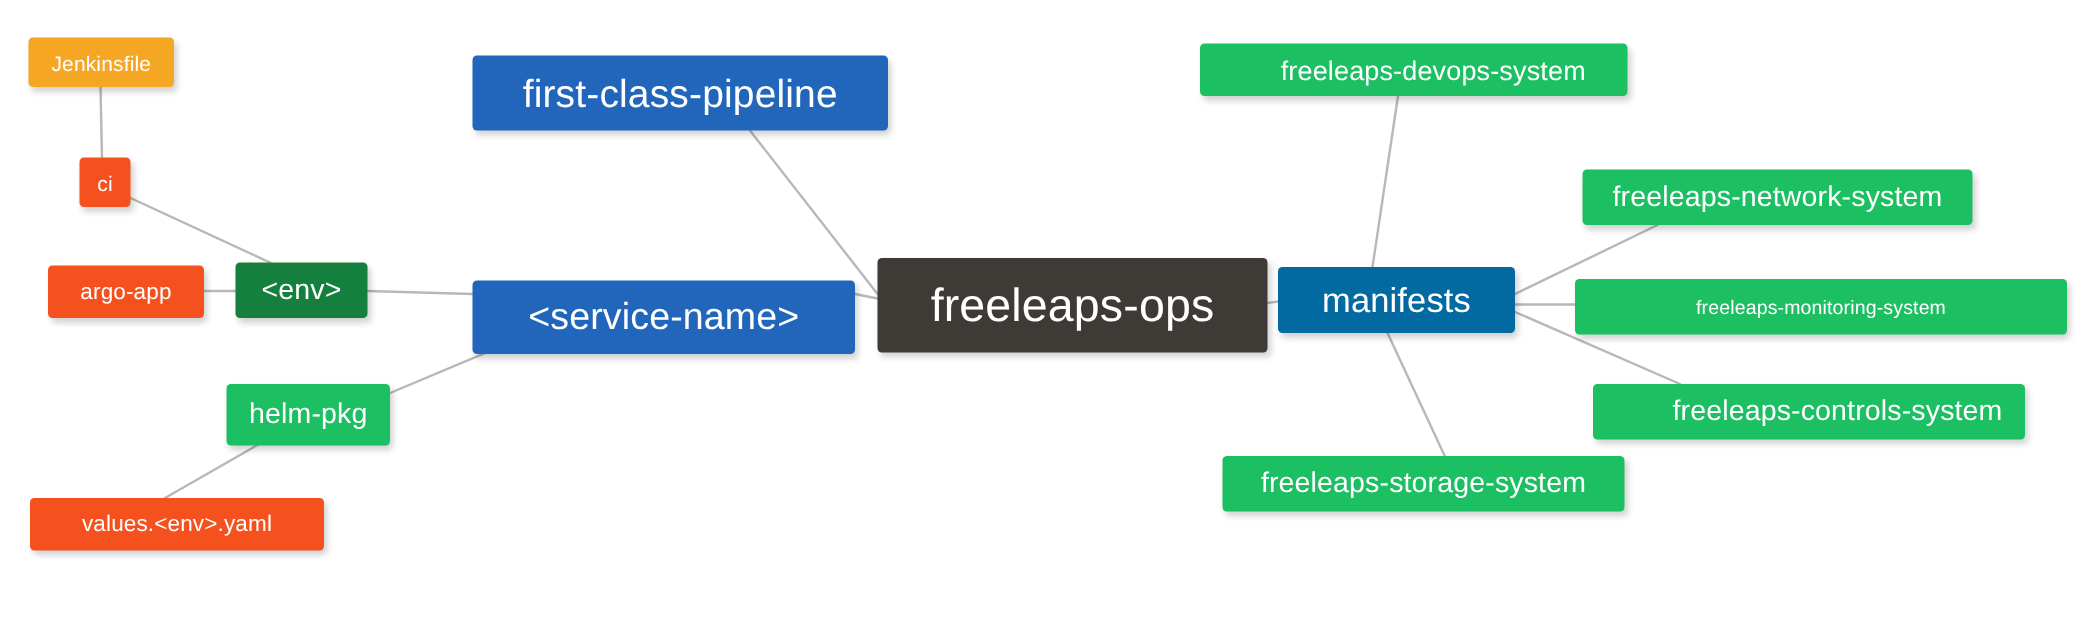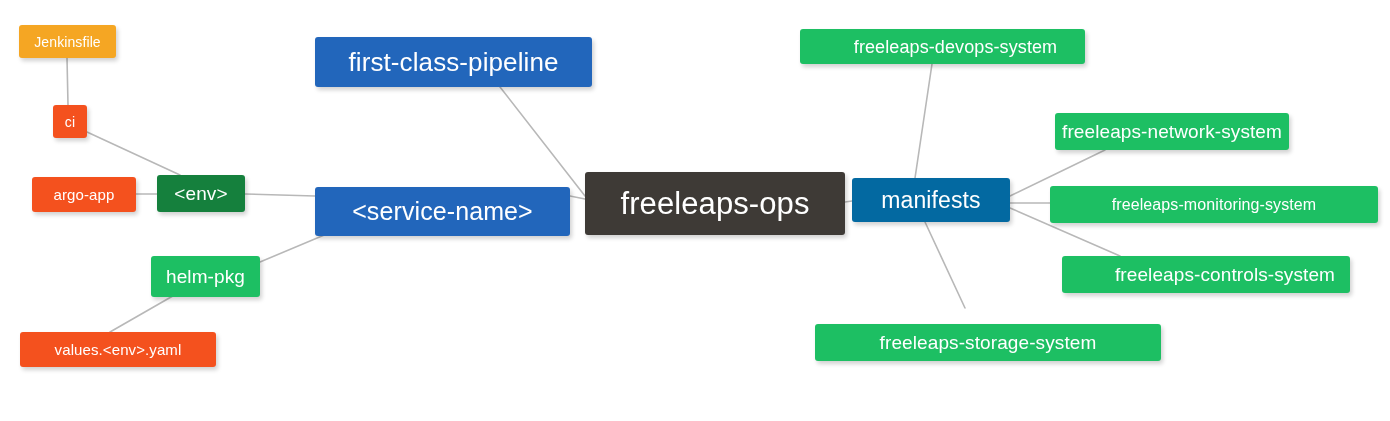--- a/index.html
+++ b/index.html
@@ -68,18 +68,18 @@
       <div class="mm-node" style="left: 53px; top: 105px; width: 34px; height: 33px; background: rgb(244, 81, 30); font-size: 14px;">ci</div>
       <div class="mm-node" style="left: 32px; top: 177px; width: 104px; height: 35px; background: rgb(244, 81, 30); font-size: 15px;">argo-app</div>
       <div class="mm-node" style="left: 157px; top: 175px; width: 88px; height: 37px; background: #15803d; font-size: 19px;">&lt;env&gt;</div>
       <div class="mm-node" style="left: 151px; top: 256px; width: 109px; height: 41px; background: rgb(29, 191, 99); font-size: 19px;">helm-pkg</div>
       <div class="mm-node" style="left: 20px; top: 332px; width: 196px; height: 35px; background: rgb(244, 81, 30); font-size: 15px;">values.&lt;env&gt;.yaml</div>
       <div class="mm-node" style="left: 315px; top: 37px; width: 277px; height: 50px; background: rgb(34, 102, 187); font-size: 26px; text-align: right;">first-class-pipeline</div>
       <div class="mm-node" style="left: 315px; top: 171px; width: 255px; height: 49px; background: rgb(34, 102, 187); font-size: 25px; margin-top: 16px;">&lt;service-name&gt;</div>
       <div class="mm-node" style="left: 585px; top: 172px; width: 260px; height: 63px; background: rgb(62, 58, 54); font-size: 31px;">freeleaps-ops</div>
       <div class="mm-node" style="left: 852px; top: 178px; width: 158px; height: 44px; background: #0369a1; font-size: 23px;">manifests</div>
       <div class="mm-node" style="left: 800px; top: 29px; width: 285px; height: 35px; background: rgb(29, 191, 99); font-size: 18px; padding-left: 36px;">freeleaps-devops-system</div>
-      <div class="mm-node" style="left: 1055px; top: 113px; width: 234px; height: 37px; background: rgb(29, 191, 99); font-size: 19px;">freeleaps-network-system</div>
-      <div class="mm-node" style="left: 1050px; top: 186px; width: 328px; height: 37px; background: rgb(29, 191, 99); font-size: 16px;">freeleaps-monitoring-system</div>
+      <div class="mm-node" style="left: 1055px; top: 113px; width: 260px; height: 37px; background: rgb(29, 191, 99); font-size: 19px;">freeleaps-network-system</div>
+      <div class="mm-node" style="left: 1050px; top: 186px; width: 328px; height: 37px; background: rgb(29, 191, 99); font-size: 13px;">freeleaps-monitoring-system</div>
       <div class="mm-node" style="left: 1062px; top: 256px; width: 288px; height: 37px; background: rgb(29, 191, 99); font-size: 19px; padding-left: 48px;">freeleaps-controls-system</div>
-      <div class="mm-node" style="left: 815px; top: 324px; width: 346px; height: 37px; background: rgb(29, 191, 99); font-size: 19px;">freeleaps-storage-system</div>
+      <div class="mm-node" style="left: 815px; top: 304px; width: 268px; height: 37px; background: rgb(29, 191, 99); font-size: 19px;">freeleaps-storage-system</div>
     </div>
 </div>
 
 </body></html>

